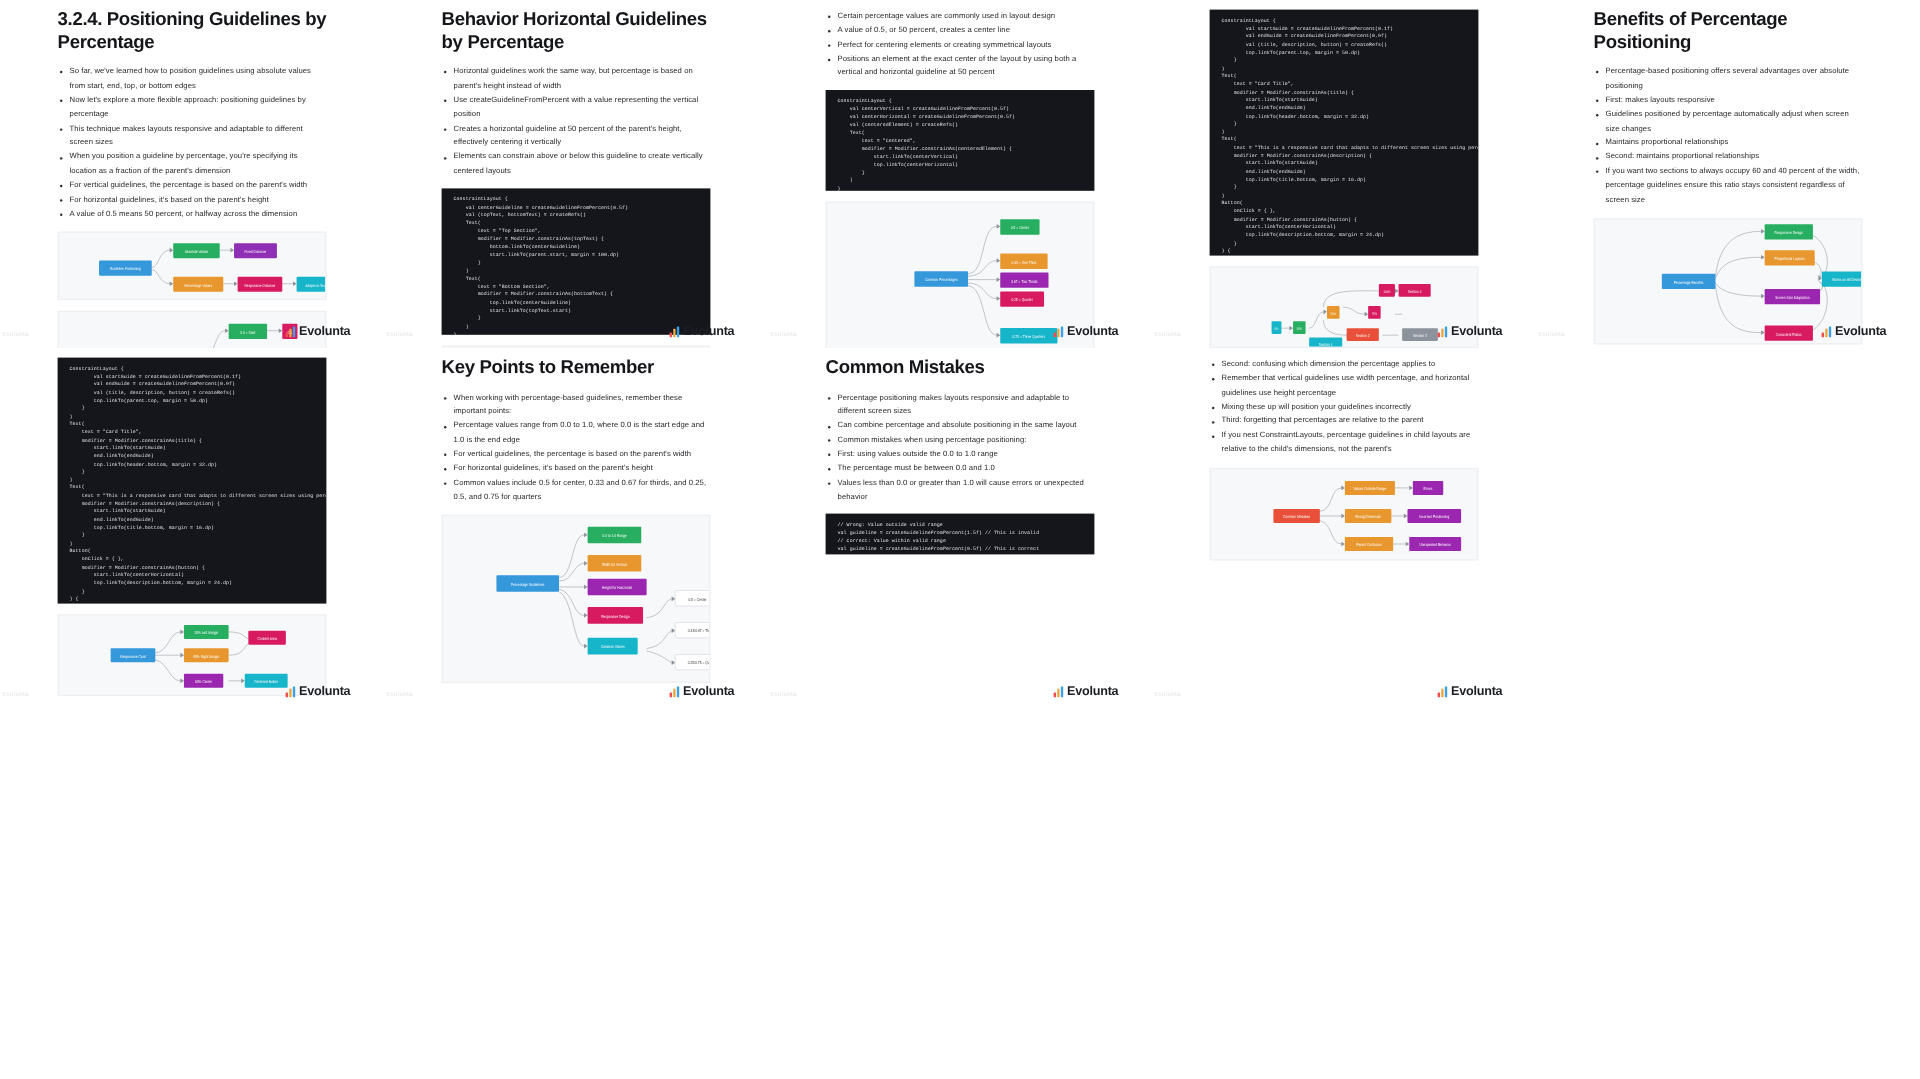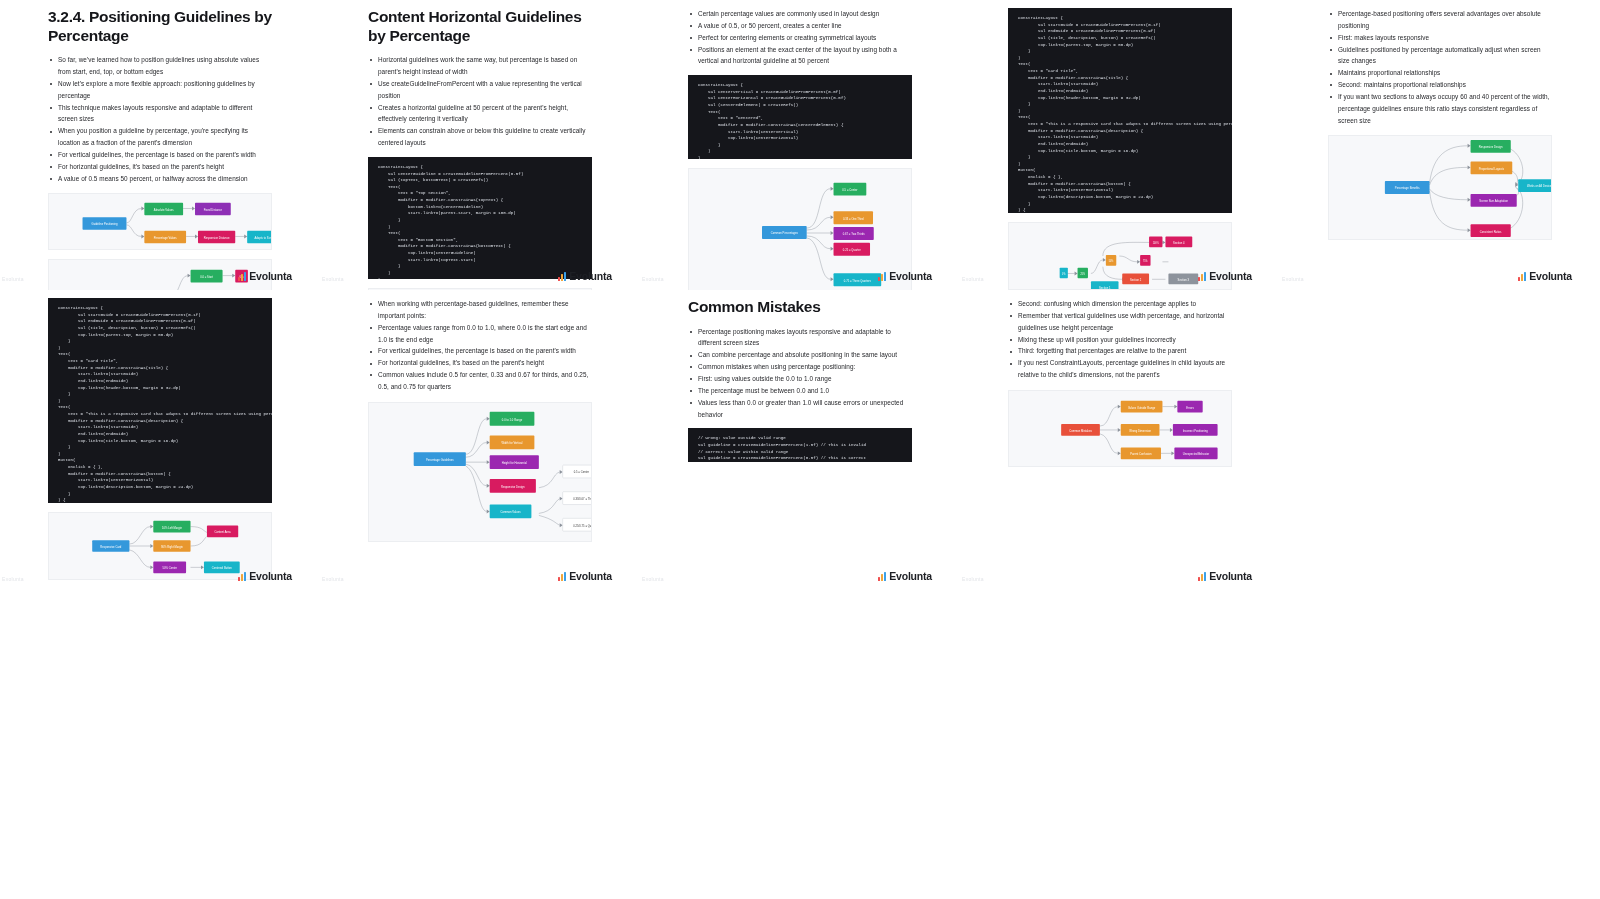--- a/index.html
+++ b/index.html
@@ -208,21 +208,21 @@
           <i></i>
           <i></i>
           <i></i>
         </span>
       <span class="wm-text">Evolunta</span>
     </div>
     <div class="wm-ghost">Evolunta</div>
   </div>
 
   <div class="slide">
-    <div class="slide-title">Content Horizontal Guidelines by Percentage</div>
+    <div class="slide-title">Behavior Horizontal Guidelines by Percentage</div>
     <ul class="bullets">
       <li>Horizontal guidelines work the same way, but percentage is based on parent's height instead of width</li>
       <li>Use createGuidelineFromPercent with a value representing the vertical position</li>
       <li>Creates a horizontal guideline at 50 percent of the parent's height, effectively centering it vertically</li>
       <li>Elements can constrain above or below this guideline to create vertically centered layouts</li>
     </ul>
     <div class="code" style="height:122px">ConstraintLayout {
     val centerGuideline = createGuidelineFromPercent(0.5f)
     val (topText, bottomText) = createRefs()
     Text(
@@ -458,20 +458,21 @@
           <i></i>
           <i></i>
           <i></i>
         </span>
       <span class="wm-text">Evolunta</span>
     </div>
     <div class="wm-ghost">Evolunta</div>
   </div>
 
   <div class="slide">
+    <div class="slide-title">Benefits of Percentage Positioning</div>
     <ul class="bullets">
       <li>Percentage-based positioning offers several advantages over absolute positioning</li>
       <li>First: makes layouts responsive</li>
       <li>Guidelines positioned by percentage automatically adjust when screen size changes</li>
       <li>Maintains proportional relationships</li>
       <li>Second: maintains proportional relationships</li>
       <li>If you want two sections to always occupy 60 and 40 percent of the width, percentage guidelines ensure this ratio stays consistent regardless of screen size</li>
     </ul>
     <div class="diagram" style="height:105px">
       <svg viewBox="0 0 298 105" preserveAspectRatio="none">
@@ -609,20 +610,21 @@
           <i></i>
           <i></i>
           <i></i>
         </span>
       <span class="wm-text">Evolunta</span>
     </div>
     <div class="wm-ghost">Evolunta</div>
   </div>
 
   <div class="slide">
+    <div class="slide-title">Key Points to Remember</div>
     <ul class="bullets">
       <li>When working with percentage-based guidelines, remember these important points:</li>
       <li>Percentage values range from 0.0 to 1.0, where 0.0 is the start edge and 1.0 is the end edge</li>
       <li>For vertical guidelines, the percentage is based on the parent's width</li>
       <li>For horizontal guidelines, it's based on the parent's height</li>
       <li>Common values include 0.5 for center, 0.33 and 0.67 for thirds, and 0.25, 0.5, and 0.75 for quarters</li>
     </ul>
     <div class="diagram" style="height:140px">
       <svg viewBox="0 0 298 140" preserveAspectRatio="none">
         <g fill="none" stroke="#8d939c" stroke-width="0.5">

